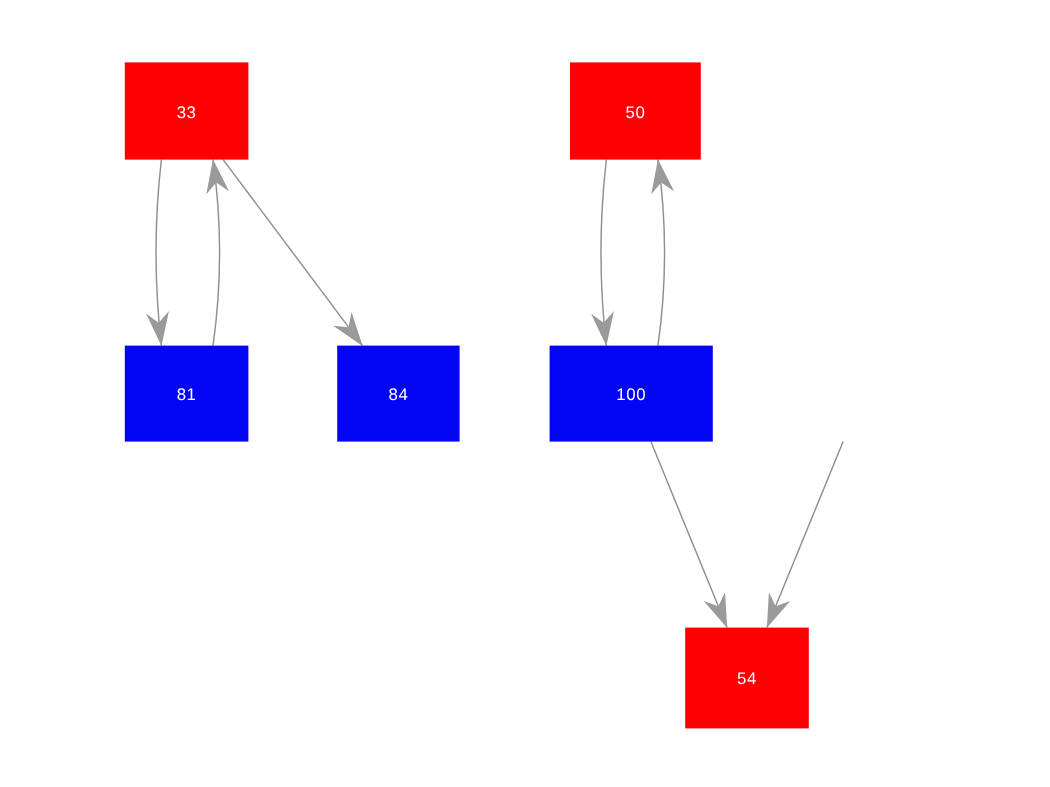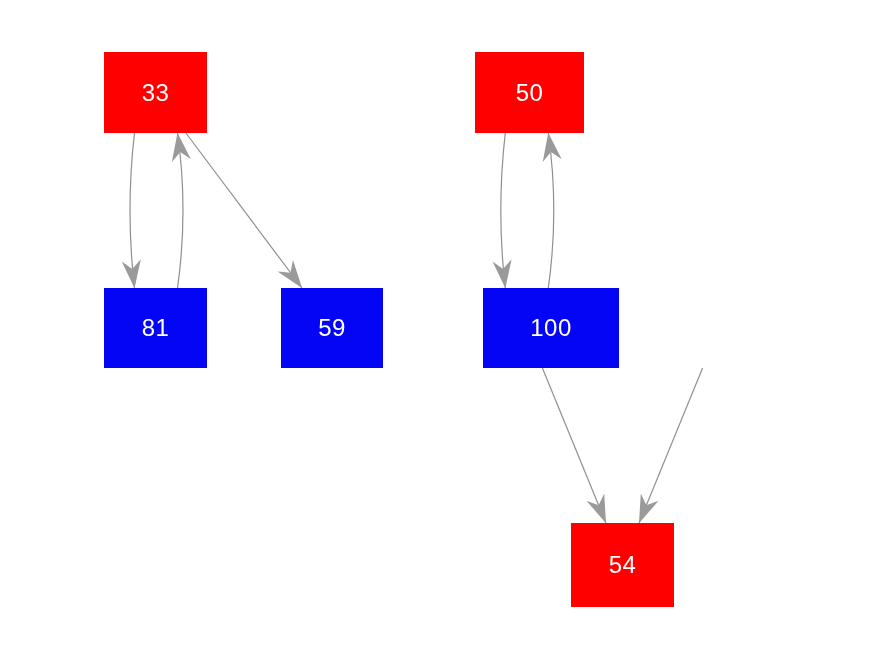--- a/index.html
+++ b/index.html
@@ -26,21 +26,21 @@
     top: 0;
     width: 100%;
     height: 100%;
     pointer-events: none;
   }
   .node {
     position: absolute;
     display: flex;
     align-items: center;
     justify-content: center;
-    font-size: 24px;
+    font-size: 14px;
     letter-spacing: 0.5px;
     pointer-events: auto;
     user-select: none;
   }
   .edge {
     fill: none;
     stroke-width: 1.2px;
   }
 </style>
 </head>
@@ -60,17 +60,17 @@
         <path d="M 505.3 133 Q 496.3 210.5 505.3 288" class="edge" stroke="#8f8f8f" marker-end="url(#arrowhead)"></path>
         <path d="M 548.3 288 Q 559.3 210.5 548.3 133" class="edge" stroke="#8f8f8f" marker-end="url(#arrowhead)"></path>
         <path d="M 542.4 368.0 L 605.9 523.0" class="edge" stroke="#8f8f8f" marker-end="url(#arrowhead)"></path>
         <path d="M 702.6 368.0 L 639.1 523.0" class="edge" stroke="#8f8f8f" marker-end="url(#arrowhead)"></path>
       </g>
   </svg>
   <div class="node-layer" id="node-layer">
       <div class="node" style="left: 104px; top: 52px; width: 103px; height: 81px; background: rgb(255, 0, 0); color: rgb(255, 255, 255);">33</div>
       <div class="node" style="left: 475px; top: 52px; width: 109px; height: 81px; background: rgb(255, 0, 0); color: rgb(255, 255, 255);">50</div>
       <div class="node" style="left: 104px; top: 288px; width: 103px; height: 80px; background: rgb(5, 5, 245); color: rgb(255, 255, 255);">81</div>
-      <div class="node" style="left: 281px; top: 288px; width: 102px; height: 80px; background: rgb(5, 5, 245); color: rgb(255, 255, 255);">59</div>
-      <div class="node" style="left: 458px; top: 288px; width: 136px; height: 80px; background: rgb(5, 5, 245); color: rgb(255, 255, 255); margin-left: 25px;">100</div>
+      <div class="node" style="left: 281px; top: 288px; width: 102px; height: 80px; background: rgb(5, 5, 245); color: rgb(255, 255, 255);">84</div>
+      <div class="node" style="left: 458px; top: 288px; width: 136px; height: 80px; background: rgb(5, 5, 245); color: rgb(255, 255, 255);">100</div>
       <div class="node" style="left: 571px; top: 523px; width: 103px; height: 84px; background: rgb(255, 0, 0); color: rgb(255, 255, 255);">54</div>
     </div>
 </div>
 
 </body></html>

